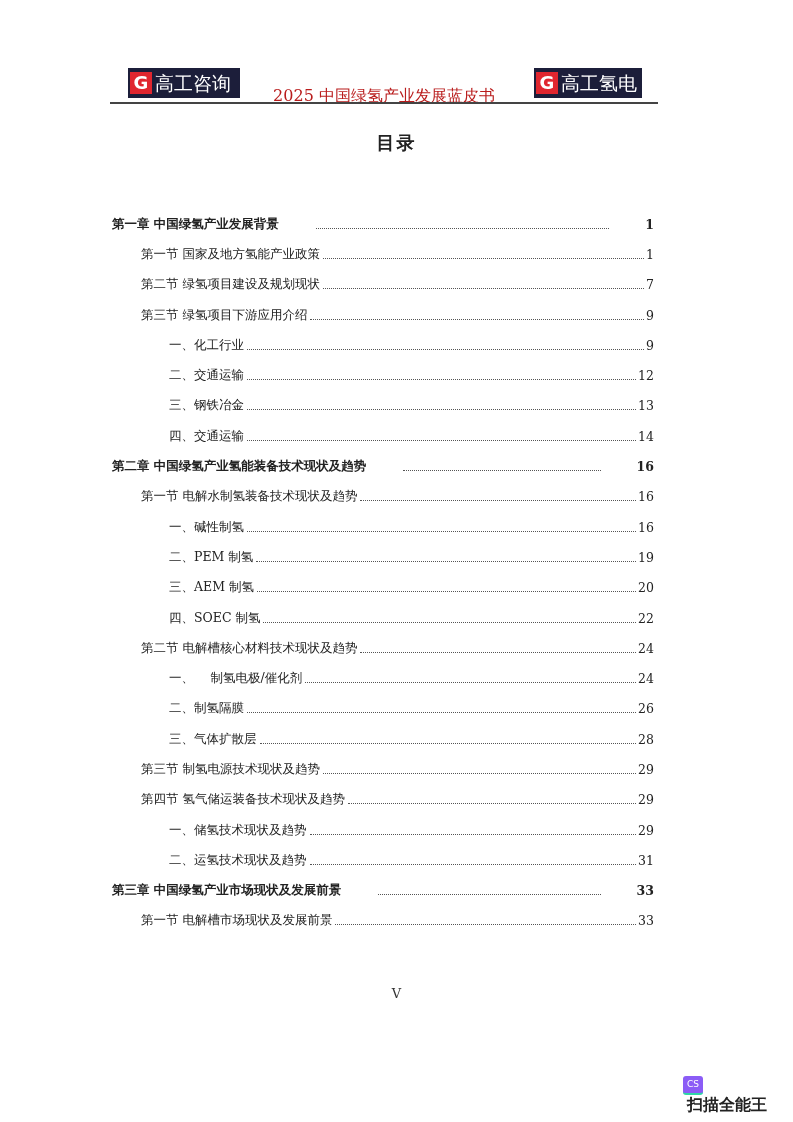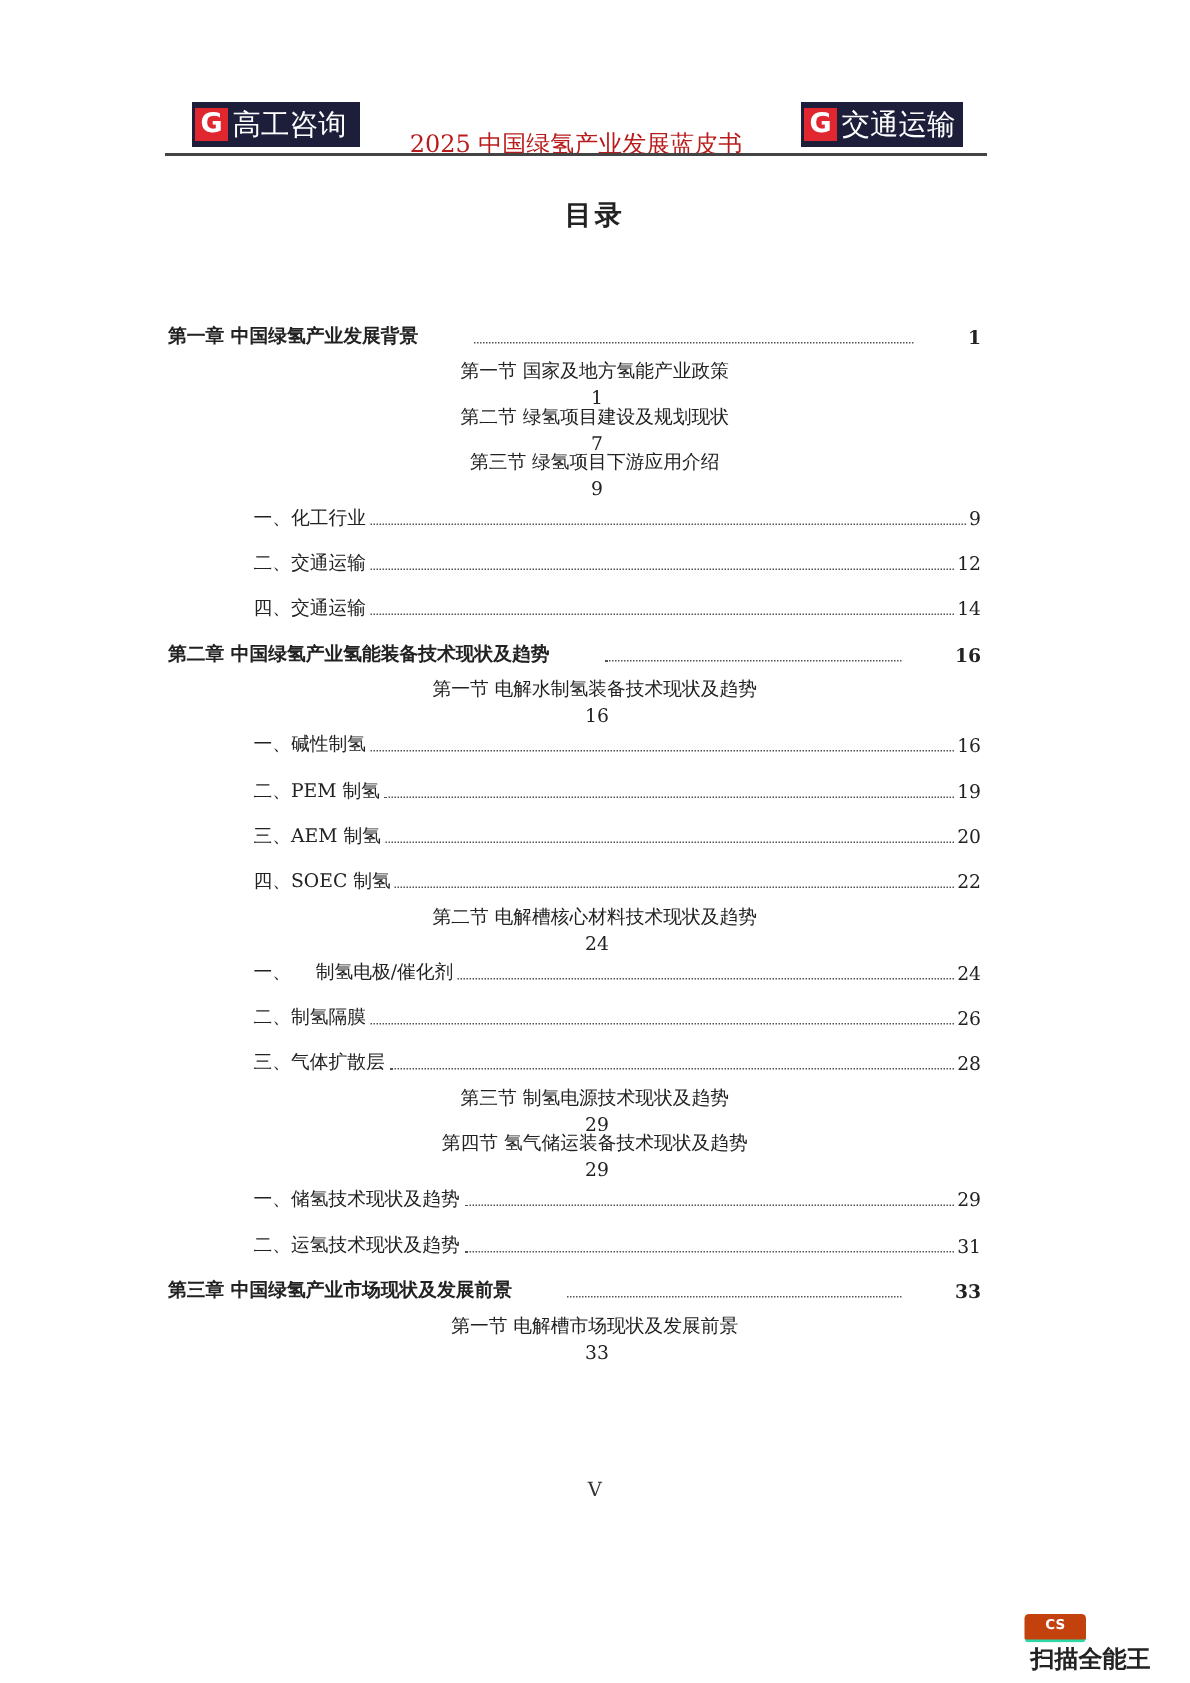--- a/index.html
+++ b/index.html
@@ -16,42 +16,42 @@
   .header-rule { position:absolute; left:0; top:36px; width:548px; height:2px; background:#444; }
   .toc-title { position:absolute; top:131px; left:0; width:793px; text-align:center;
                font-family:Liberation Mono, monospace; font-size:18px; font-weight:bold; color:#222; letter-spacing:2px; }
   .toc { position:absolute; left:112px; top:209px; width:542px; }
   .row { position:relative; height:30.3px; display:flex; align-items:center; font-size:12.5px; color:#222; }
   .row .lbl { white-space:nowrap; background:#fff; padding-right:2px; }
   .row .dots { flex:1; border-bottom:1.4px dotted #555; margin:0 1px; position:relative; top:4px; }
   .row .pg { white-space:nowrap; padding-left:1px; }
   .lvl1 { font-weight:bold;gap:34px; }
   .lvl1 .lbl { font-family:"DejaVu Sans",sans-serif; }
-  .lvl2 { padding-left:29px;flex-direction:column; }
+  .lvl2 { padding-left:29px; }
   .lvl3 { padding-left:57px; }
   .page-num { position:absolute; top:986px; left:0; width:793px; text-align:center; font-size:13px; color:#333; }
   .wm { position:absolute; left:683px; top:1075px; width:108px; }
-  .wm-logo { display:inline-block; width:41px; height:17px; background:#c2410c; color:#fff; border-radius:3px;
-             font-family:"DejaVu Sans",sans-serif; font-size:9px; font-weight:bold; text-align:center; line-height:17px; vertical-align:middle;
+  .wm-logo { display:inline-block; width:20px; height:17px; background:#8b5cf6; color:#fff; border-radius:3px;
+             font-family:"DejaVu Sans",sans-serif; font-size:9px; font-weight:normal; text-align:center; line-height:17px; vertical-align:middle;
              border-bottom:2px solid #2fd7a7; }
   .wm-name { display:inline-block; vertical-align:middle; font-family:"DejaVu Sans",sans-serif; font-size:16px; font-weight:bold; color:#222; margin-left:4px; }
   .wm-sub { font-family:"DejaVu Sans",sans-serif; font-size:7px; color:#555; margin-top:18px; letter-spacing:0.5px; }
 </style>
 </head>
 <body>
 
 <div class="header">
   <div class="logo logo-left">
     <span class="g">G</span>
     <span class="txt">高工咨询</span>
   </div>
   <div class="header-title">2025 中国绿氢产业发展蓝皮书</div>
   <div class="logo logo-right">
     <span class="g">G</span>
-    <span class="txt">交通运输</span>
+    <span class="txt">高工氢电</span>
   </div>
   <div class="header-rule"></div>
 </div>
 
 <div class="toc-title">目录</div>
 
 <div class="toc" id="toc">
     <div class="row lvl1">
       <span class="lbl">第一章 中国绿氢产业发展背景</span>
       <span class="dots"></span>
@@ -74,20 +74,25 @@
     </div>
     <div class="row lvl3">
       <span class="lbl">一、化工行业</span>
       <span class="dots"></span>
       <span class="pg">9</span>
     </div>
     <div class="row lvl3">
       <span class="lbl">二、交通运输</span>
       <span class="dots"></span>
       <span class="pg">12</span>
+    </div>
+    <div class="row lvl3">
+      <span class="lbl">三、钢铁冶金</span>
+      <span class="dots"></span>
+      <span class="pg">13</span>
     </div>
     <div class="row lvl3">
       <span class="lbl">四、交通运输</span>
       <span class="dots"></span>
       <span class="pg">14</span>
     </div>
     <div class="row lvl1">
       <span class="lbl">第二章 中国绿氢产业氢能装备技术现状及趋势</span>
       <span class="dots"></span>
       <span class="pg">16</span>

